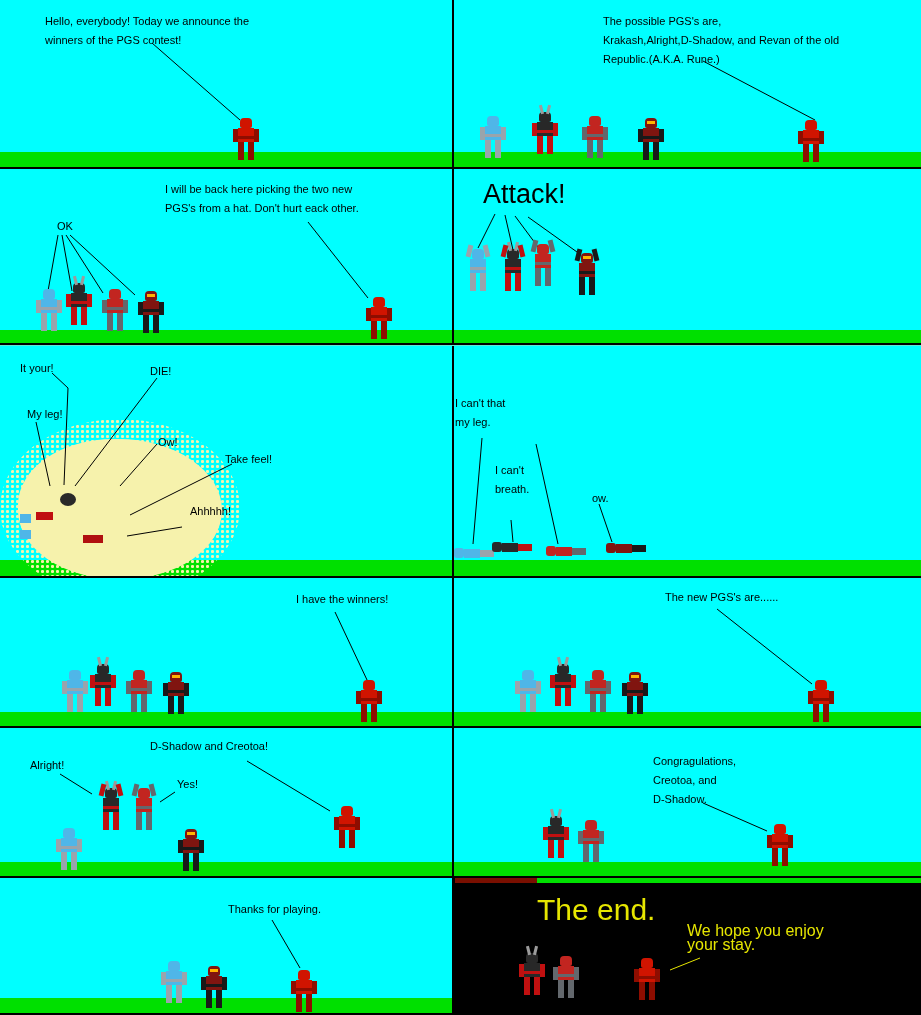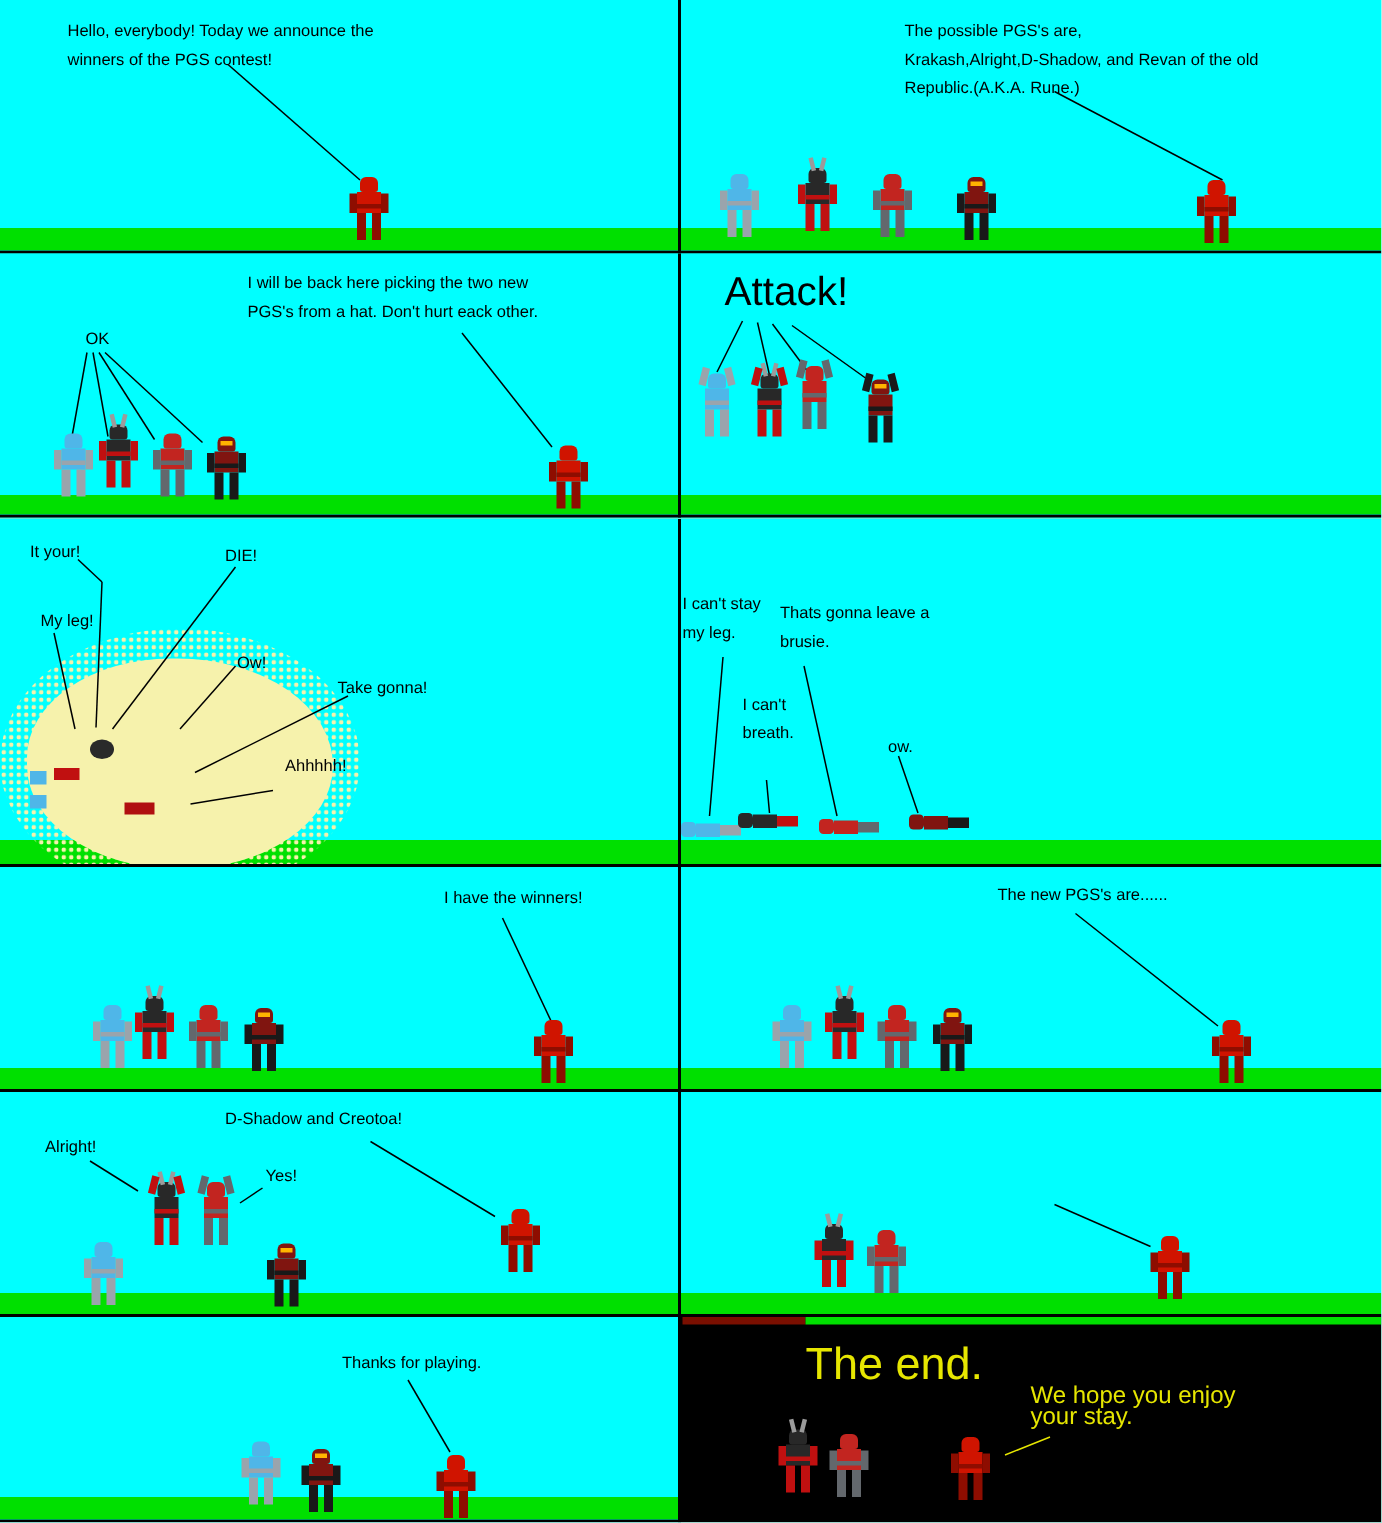--- a/index.html
+++ b/index.html
@@ -250,38 +250,36 @@
     <div class="exp-inner" style="left:18px;top:93px;width:204px;height:140px"></div>
     <div class="debris" style="left:60px;top:147px;width:16px;height:13px;background:#2a2a2a;border-radius:50%"></div>
     <div class="debris" style="left:36px;top:166px;width:17px;height:8px;background:#c01010"></div>
     <div class="debris" style="left:20px;top:168px;width:11px;height:9px;background:#4fb6e8"></div>
     <div class="debris" style="left:20px;top:184px;width:11px;height:9px;background:#4fb6e8"></div>
     <div class="debris" style="left:83px;top:189px;width:20px;height:8px;background:#b01010"></div>
     <div class="cap" style="left:20px;top:13px">It your!</div>
     <div class="cap" style="left:150px;top:16px">DIE!</div>
     <div class="cap" style="left:27px;top:59px">My leg!</div>
     <div class="cap" style="left:158px;top:87px">Ow!</div>
-    <div class="cap" style="left:225px;top:104px">Take gonna!</div>
+    <div class="cap" style="left:225px;top:104px">Take feel!</div>
     <div class="cap" style="left:190px;top:156px">Ahhhhh!</div>
     <svg class="lines" width="452" height="230">
       <line x1="52" y1="27" x2="68" y2="42"></line>
         <line x1="68" y1="42" x2="64" y2="139"></line>
       <line x1="36" y1="76" x2="50" y2="140"></line>
       <line x1="157" y1="32" x2="75" y2="140"></line>
       <line x1="157" y1="98" x2="120" y2="140"></line>
       <line x1="232" y1="118" x2="130" y2="169"></line>
       <line x1="182" y1="181" x2="127" y2="190"></line>
     </svg>
   </div>
 
   <div class="panel rowline" style="left:454px;top:346px;width:467px;height:230px">
-    <div class="cap" style="left:1px;top:48px">I can't stay
+    <div class="cap" style="left:1px;top:48px">I can't that
 my leg.</div>
-    <div class="cap" style="left:66px;top:54px">Thats gonna leave a
-brusie.</div>
     <div class="cap" style="left:41px;top:115px">I can't
 breath.</div>
     <div class="cap" style="left:138px;top:143px">ow.</div>
     <svg class="lines" width="467" height="230">
       <line x1="28" y1="92" x2="19" y2="198"></line>
       <line x1="82" y1="98" x2="104" y2="198"></line>
       <line x1="57" y1="174" x2="59" y2="196"></line>
       <line x1="145" y1="158" x2="158" y2="196"></line>
     </svg>
     <div class="grass" style="height:16px"></div>
@@ -485,20 +483,23 @@
         <div class="torso"></div>
         <div class="belt"></div>
         <div class="arm l"></div>
         <div class="arm r"></div>
         <div class="leg l"></div>
         <div class="leg r"></div>
       </div>
   </div>
 
   <div class="panel rowline" style="left:454px;top:728px;width:467px;height:148px">
+    <div class="cap" style="left:199px;top:24px">Congragulations,
+Creotoa, and
+D-Shadow.</div>
     <svg class="lines" width="467" height="148">
         <line x1="249" y1="75" x2="313" y2="103"></line>
       </svg>
     <div class="grass" style="height:14px"></div>
     <div class="sprite" style="left: 89px; top: 88px; --c1: #282828; --c2: #C01010;">
         <div class="head"></div>
         <div class="ant l"></div>
         <div class="ant r"></div>
         <div class="eyes"></div>
         <div class="torso"></div>

